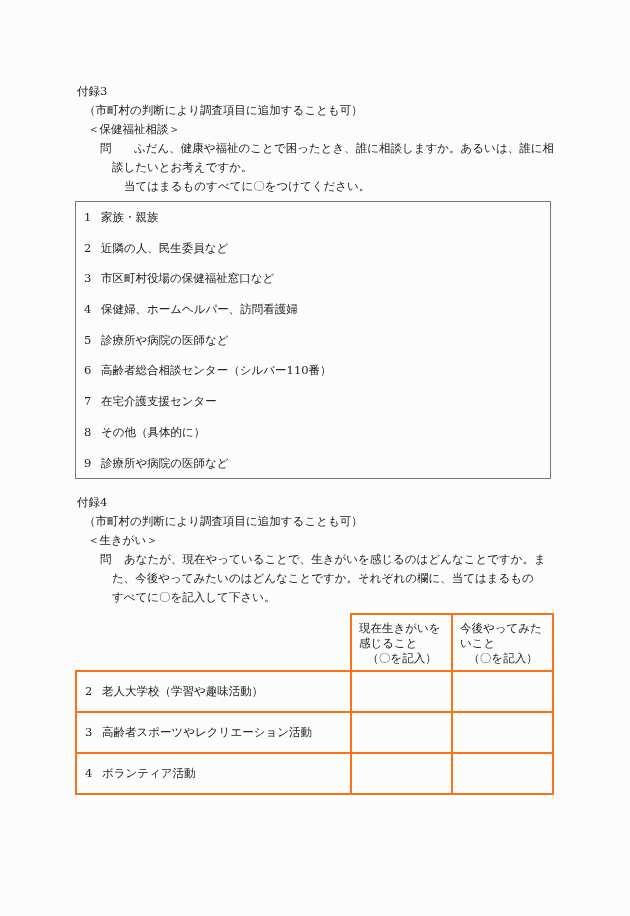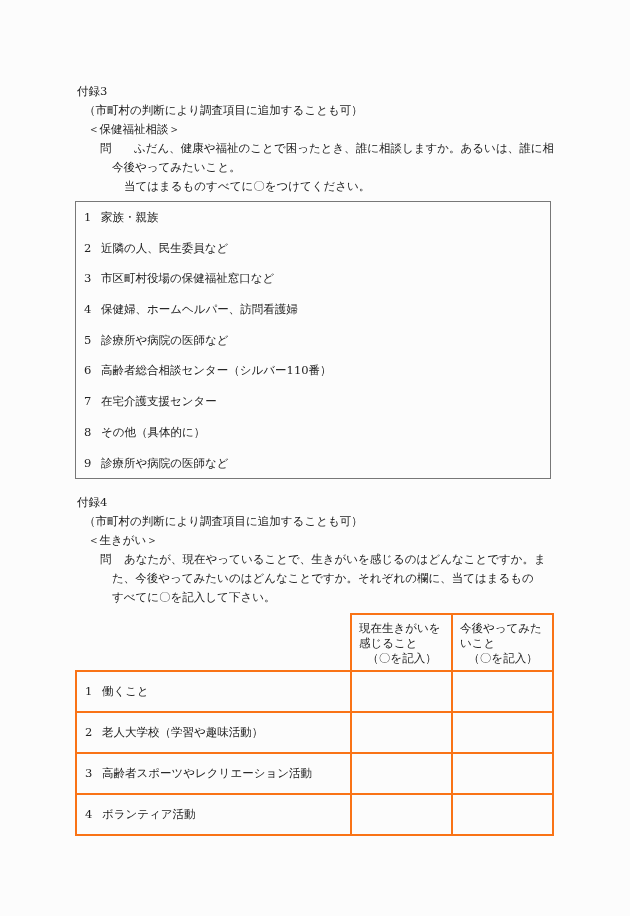--- a/index.html
+++ b/index.html
@@ -43,21 +43,21 @@
     table.t2 .rowlbl .num { display: inline-block; width: 17px; }
   </style>
 </head>
 <body>
 
 <div class="abs" style="left:77px; top:82px;">付録3</div>
 <div class="abs" style="left:84px; top:101px;">（市町村の判断により調査項目に追加することも可）</div>
 <div class="abs" style="left:88px; top:120px;">＜保健福祉相談＞</div>
 <div class="abs" style="left:100px; top:139px;">問</div>
 <div class="abs" style="left:134px; top:139px;">ふだん、健康や福祉のことで困ったとき、誰に相談しますか。あるいは、誰に相</div>
-<div class="abs" style="left:112px; top:158px;">今後やってみたいこと。</div>
+<div class="abs" style="left:112px; top:158px;">談したいとお考えですか。</div>
 <div class="abs" style="left:124px; top:177px;">当てはまるものすべてに〇をつけてください。</div>
 
 <div class="box1">
   <div class="item" style="top:0px;">
       <span class="num">1</span>
       <span class="lbl">家族・親族</span>
     </div>
   <div class="item" style="top:31px;">
       <span class="num">2</span>
       <span class="lbl">近隣の人、民生委員など</span>
@@ -107,25 +107,20 @@
     <td class="hdr" style="width:86px;">
       <span>現在生きがいを感じること</span>
       <span class="sub">（〇を記入）</span>
     </td>
     <td class="hdr" style="width:86px;">
       <span>今後やってみたいこと</span>
       <span class="sub">（〇を記入）</span>
     </td>
   </tr>
   <tr style="height:41px;">
-    <td class="rowlbl"><span class="num">1</span><span>働くこと</span></td>
-    <td></td>
-    <td></td>
-  </tr>
-  <tr style="height:41px;">
     <td class="rowlbl"><span class="num">2</span><span>老人大学校（学習や趣味活動）</span></td>
     <td></td>
     <td></td>
   </tr>
   <tr style="height:41px;">
     <td class="rowlbl"><span class="num">3</span><span>高齢者スポーツやレクリエーション活動</span></td>
     <td></td>
     <td></td>
   </tr>
   <tr style="height:41px;">

